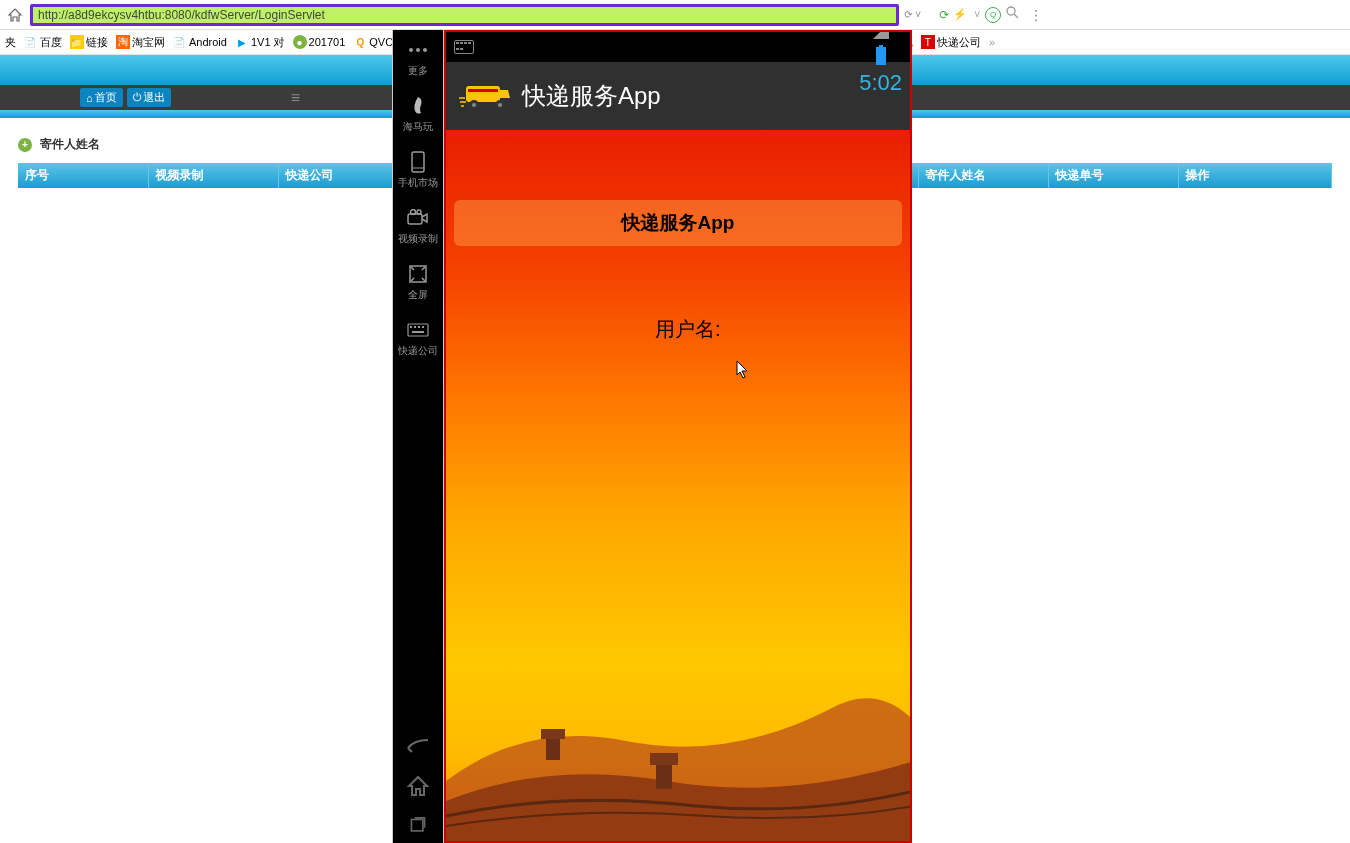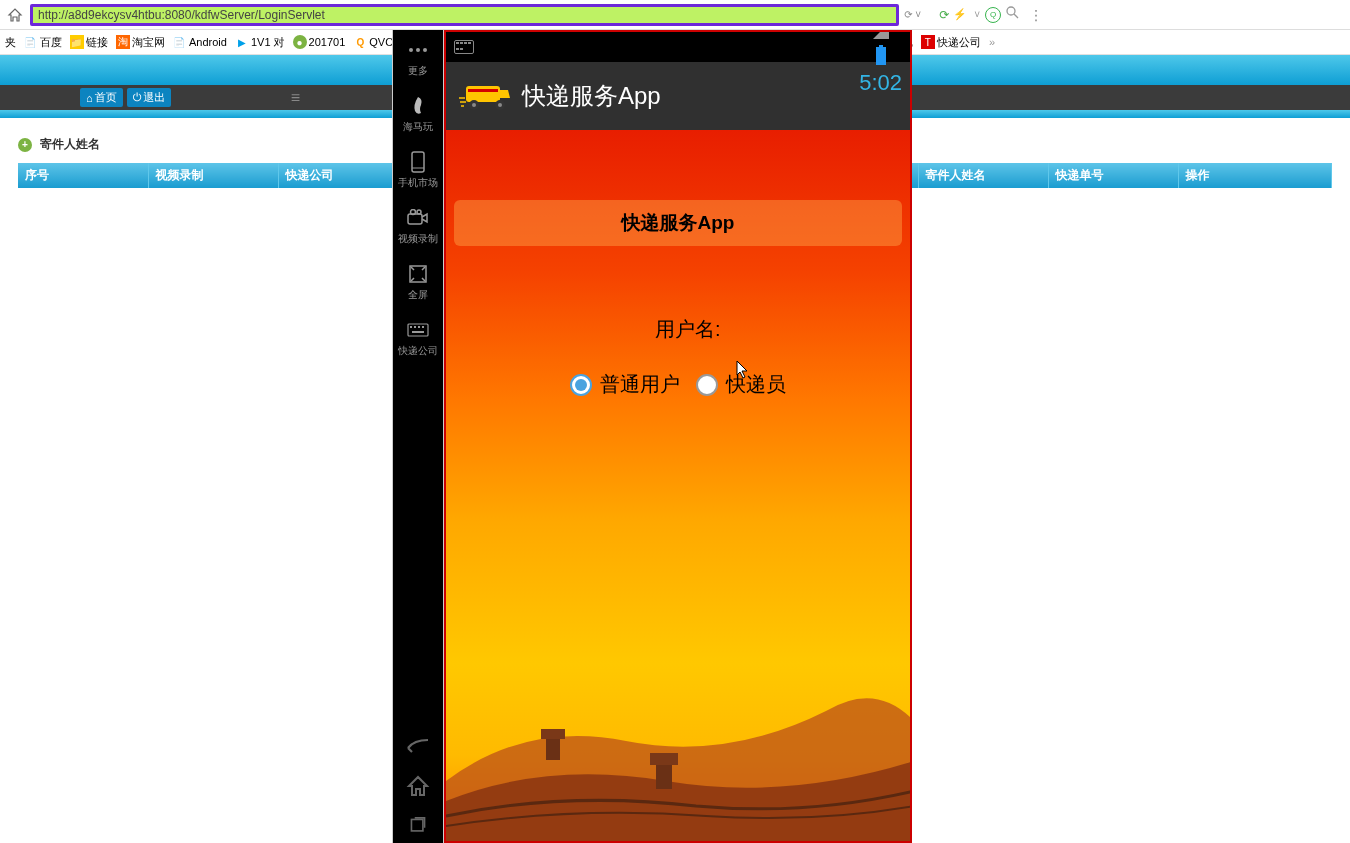--- a/index.html
+++ b/index.html
@@ -336,30 +336,20 @@
       <path d="M2 24 L8 24 M1 20 L7 20 M3 28 L6 28" stroke="#ffc400" stroke-width="1.5"></path>
     </svg>
     <span class="app-title">快递服务App</span>
   </div>
   <div class="app-body">
     <div class="app-banner">快递服务App</div>
     <div class="form-area">
       <div class="form-row">
         <span class="form-label">用户名:</span>
       </div>
-      <div class="radio-row">
-        <label class="radio-opt">
-          <span class="radio-circle checked"></span>
-          <span>普通用户</span>
-        </label>
-        <label class="radio-opt">
-          <span class="radio-circle"></span>
-          <span>快递员</span>
-        </label>
-      </div>
     </div>
     <div class="wall">
       <svg width="468" height="180" viewBox="0 0 468 180">
         <path d="M0 180 L0 120 Q80 60 180 80 Q280 100 380 50 Q430 20 468 60 L468 180 Z" fill="#b84a1a" opacity="0.7"></path>
         <path d="M0 180 L0 140 Q100 100 220 120 Q340 140 468 100 L468 180 Z" fill="#8a3512" opacity="0.85"></path>
         <rect x="100" y="75" width="14" height="24" fill="#6a3015"></rect>
         <rect x="95" y="68" width="24" height="10" fill="#7a3818"></rect>
         <rect x="210" y="100" width="16" height="28" fill="#6a3015"></rect>
         <rect x="204" y="92" width="28" height="12" fill="#7a3818"></rect>
         <path d="M0 155 Q120 130 250 145 Q360 155 468 130" stroke="#5a2810" stroke-width="3" fill="none"></path>

